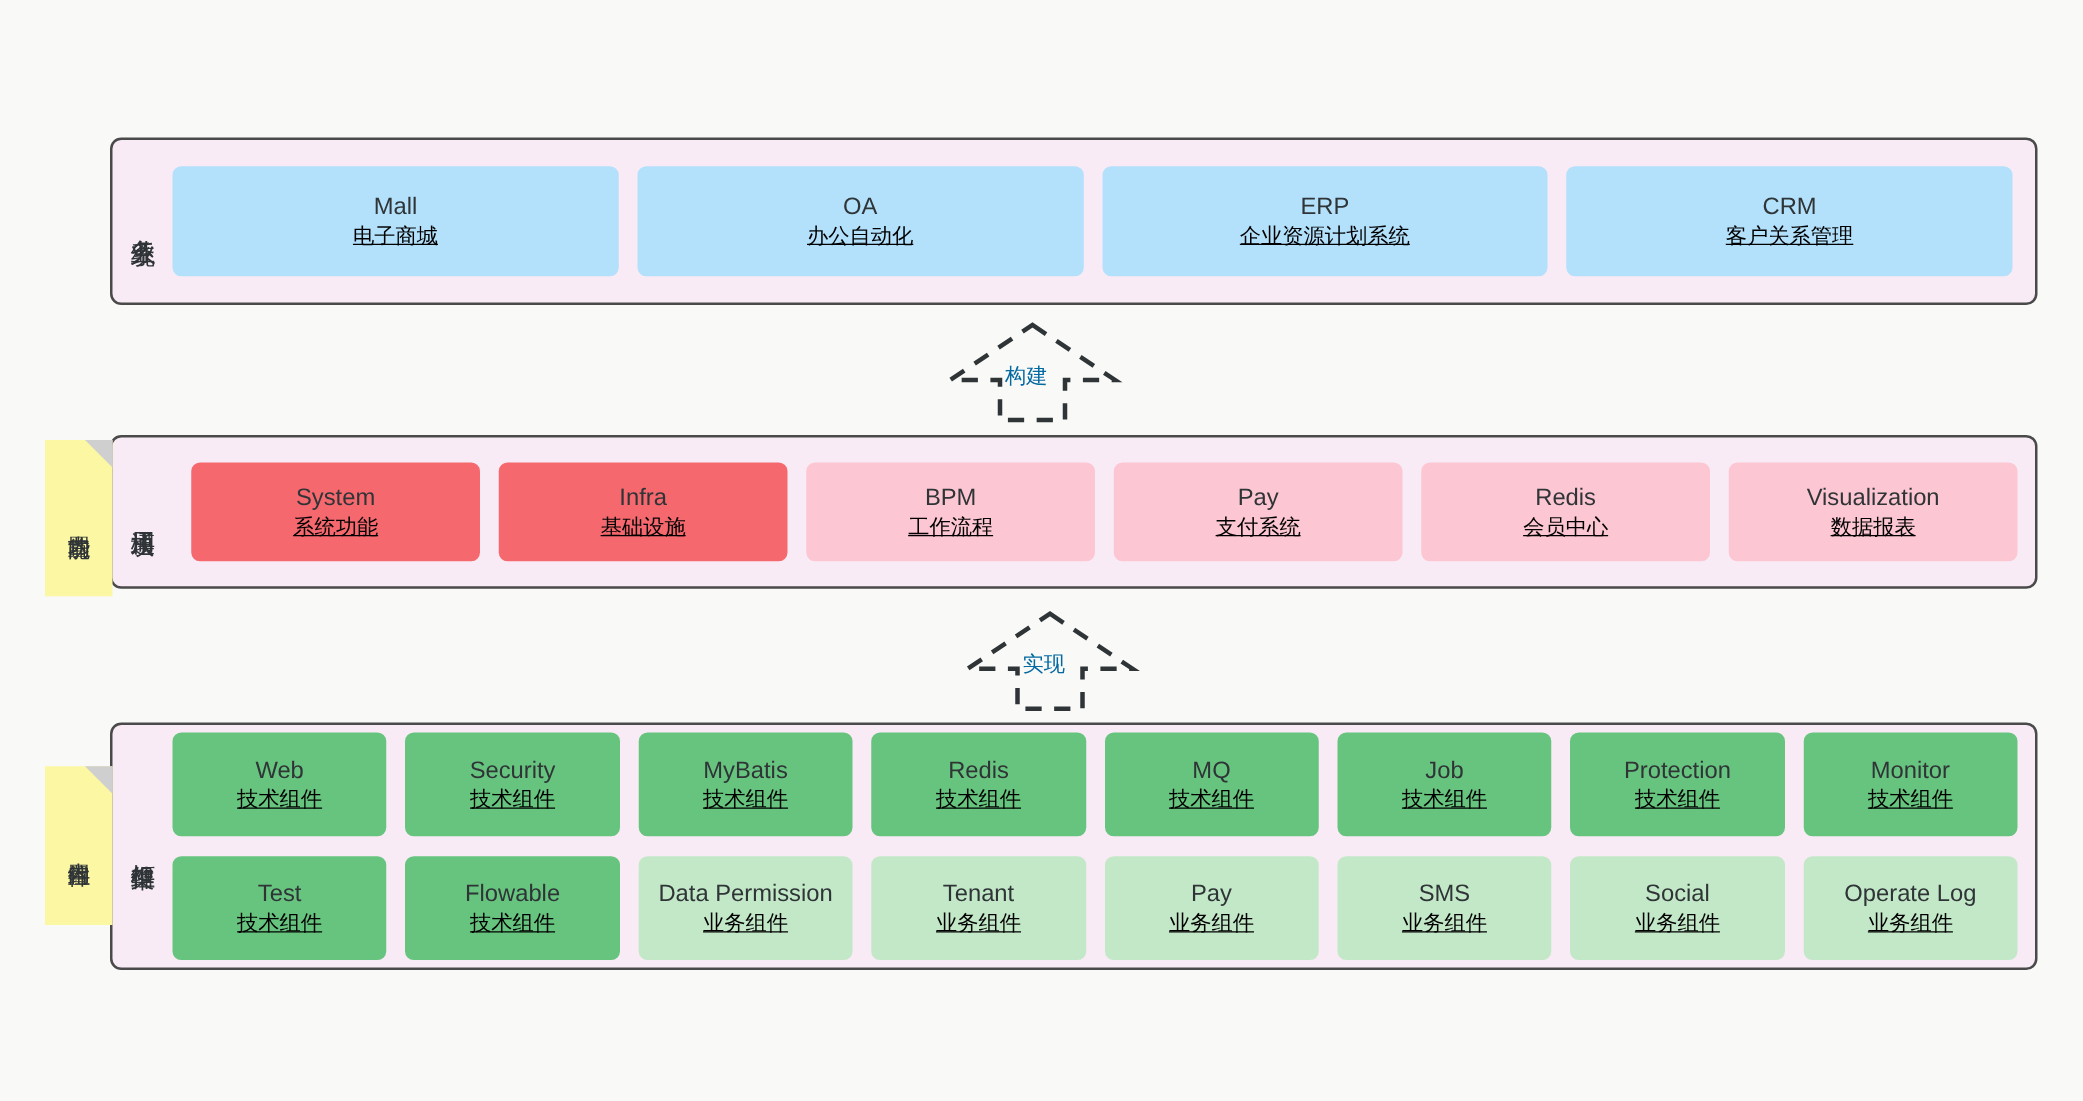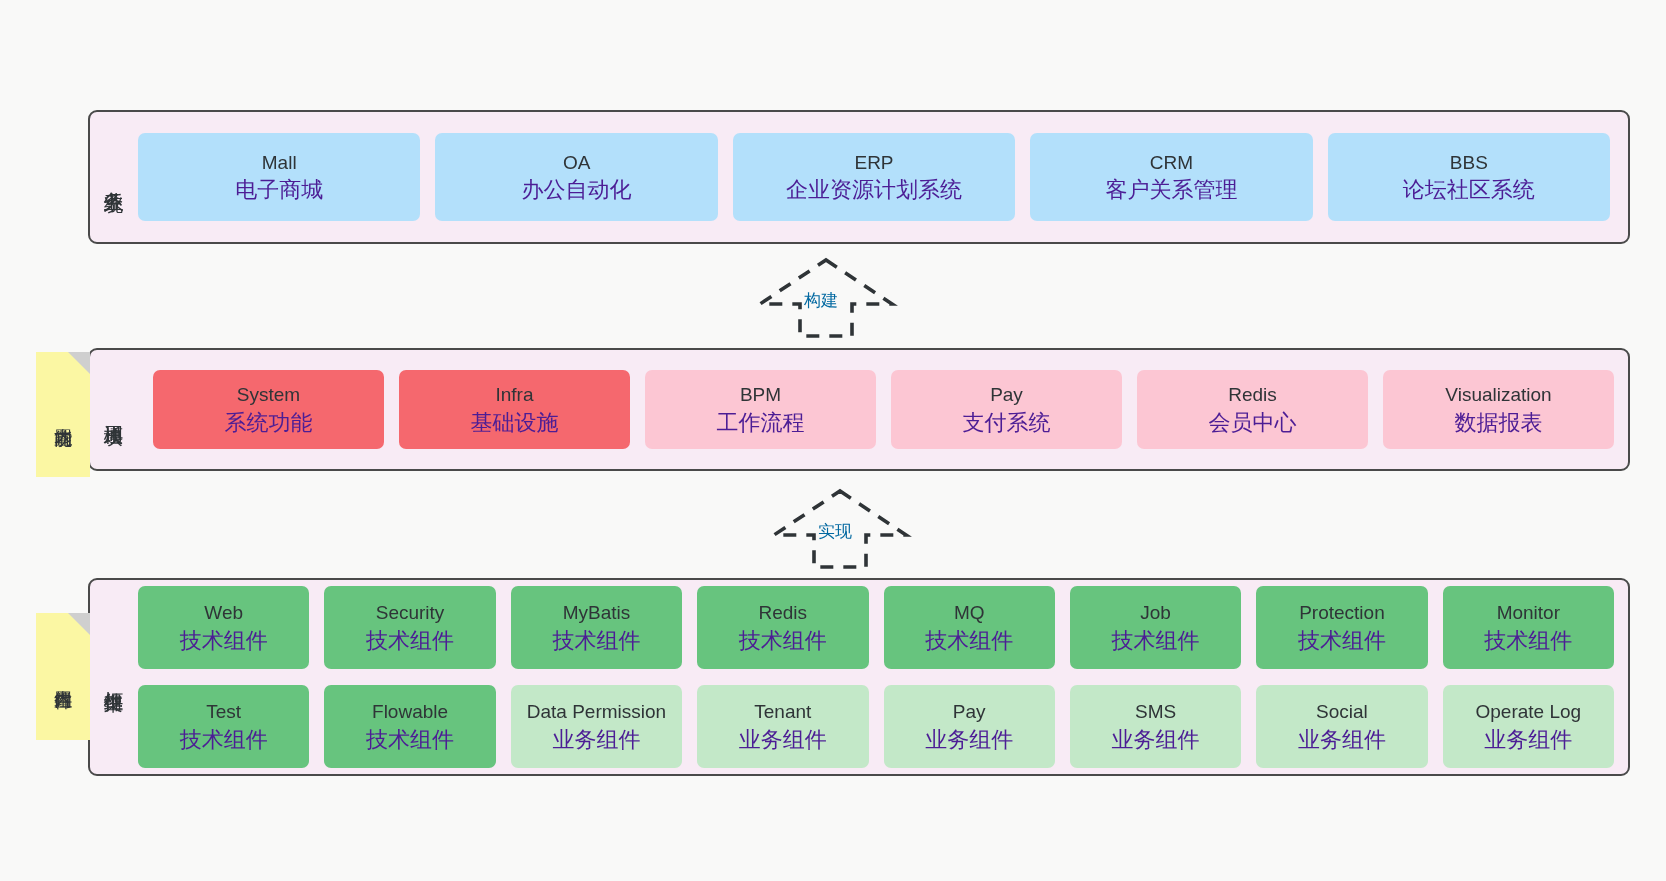--- a/index.html
+++ b/index.html
@@ -63,24 +63,25 @@
     box-sizing:border-box;
     padding:4px 6px;
   }
   .cell .t1{
     font-size:19px;
     line-height:1.32;
     color:#2f3437;
     white-space:nowrap;
   }
   .cell .t2{
-    font-size:22px;
+    font-size:17px;
     line-height:1.32;
-    color:#4c1d95;
+    color:#000000;
     white-space:nowrap;
+    text-decoration:underline;
   }
   .cell.wrap .t1{white-space:normal;}
 
   .c-blue{background:#b3e0fb;}
   .c-red{background:#f5686e;}
   .c-pink{background:#fcc6d3;}
   .c-green{background:#67c47e;}
   .c-lgreen{background:#c3e8c8;}
 
   
@@ -153,24 +154,20 @@
           <div class="t2">办公自动化</div>
         </div>
         <div class="cell c-blue">
           <div class="t1">ERP</div>
           <div class="t2">企业资源计划系统</div>
         </div>
         <div class="cell c-blue">
           <div class="t1">CRM</div>
           <div class="t2">客户关系管理</div>
         </div>
-        <div class="cell c-blue">
-          <div class="t1">BBS</div>
-          <div class="t2">论坛社区系统</div>
-        </div>
       </div>
     </div>
   </div>
 
   <div class="arrow" id="arrow-build" style="left:756px;top:256px;">
     <svg width="140" height="84" viewBox="0 0 140 84">
       <path d="M70 4 L136 48 L96 48 L96 80 L44 80 L44 48 L4 48 Z" fill="none" stroke="#2f3437" stroke-width="3.6" stroke-dasharray="13 10" stroke-linejoin="miter"></path>
     </svg>
     <div class="alabel" style="left:48px;top:33px;">构建</div>
   </div>

